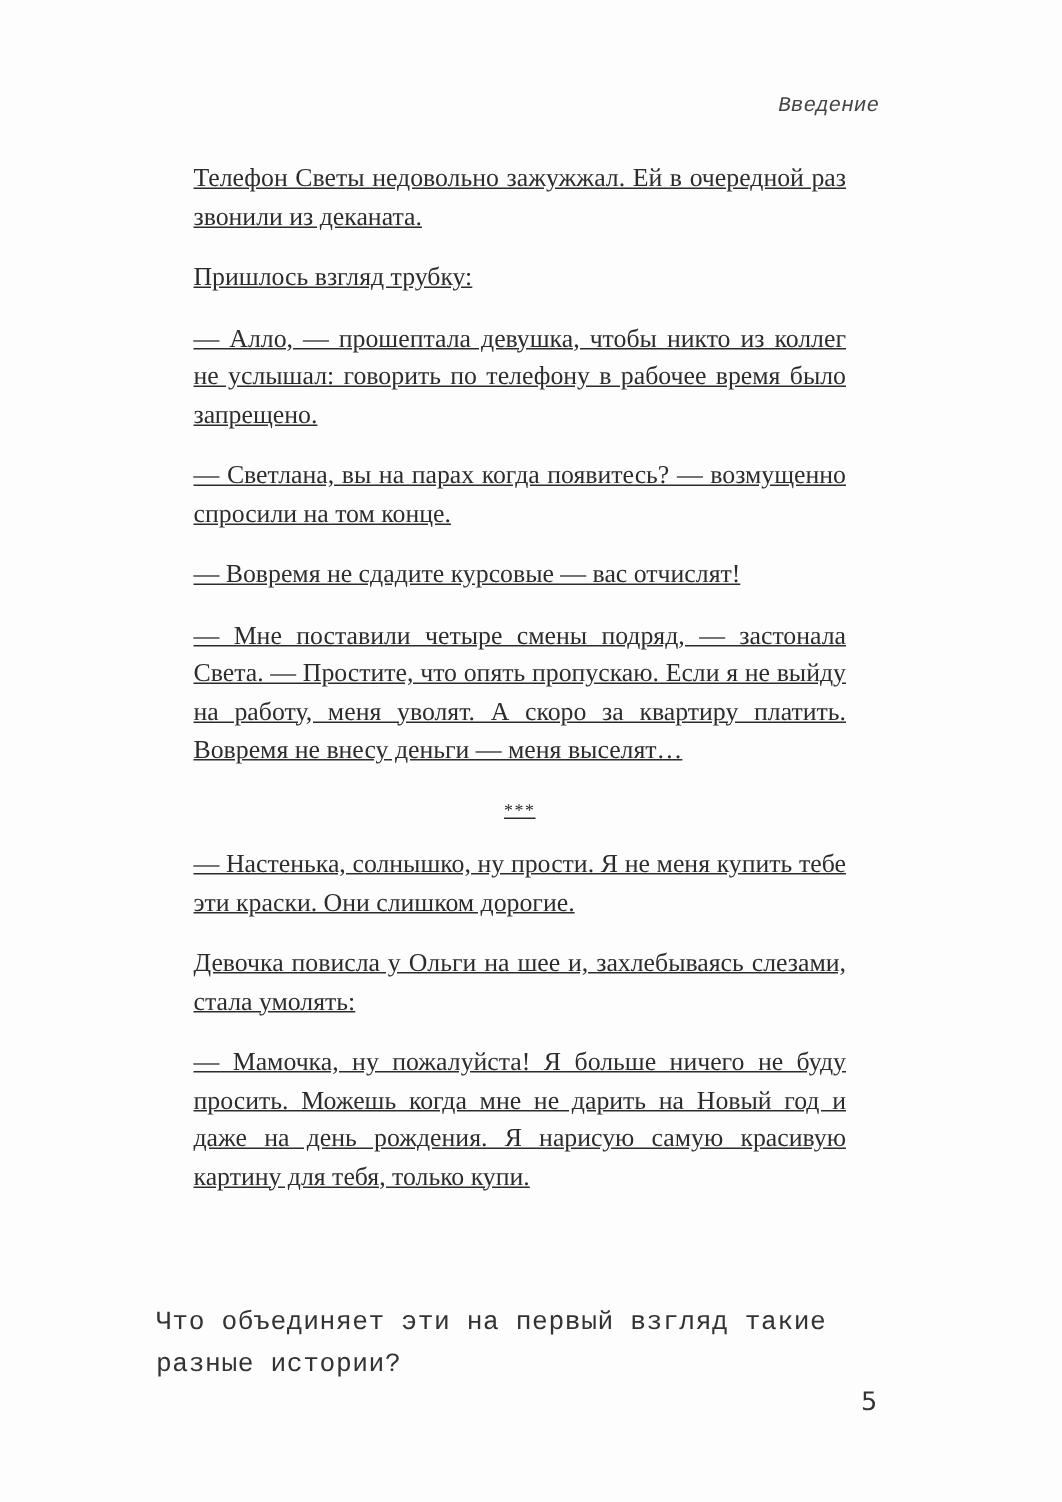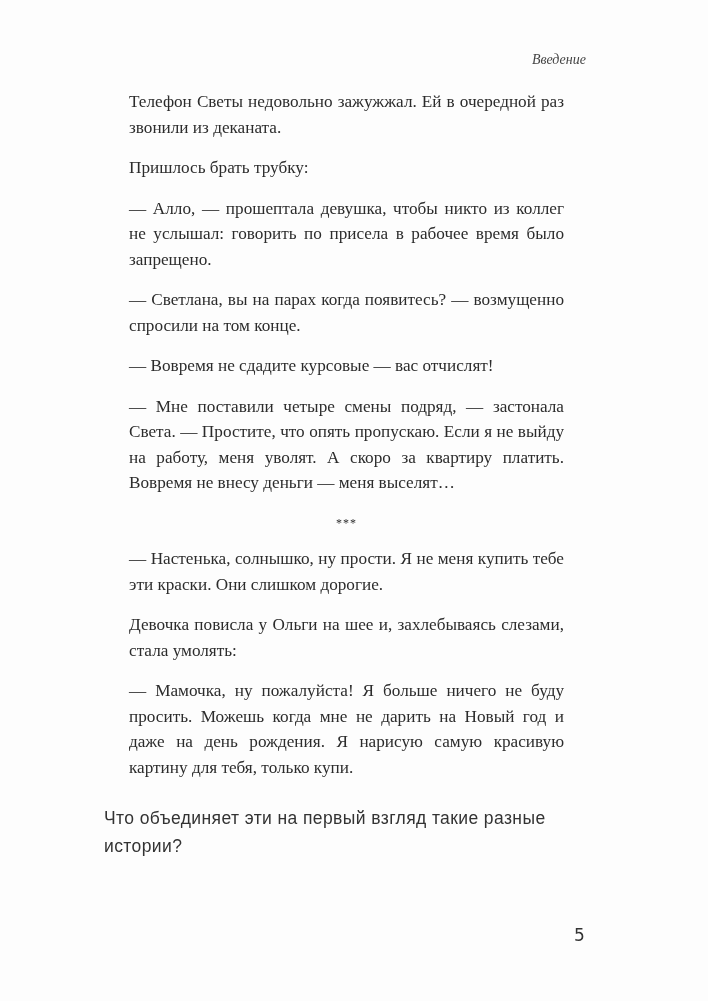--- a/index.html
+++ b/index.html
@@ -1,32 +1,32 @@
 <!DOCTYPE html>
 <html><head>
 <meta charset="utf-8">
 <style>
   html, body { margin:0; padding:0; }
   body { width:708px; height:1001px; background:#fdfdfd; position:relative; overflow:hidden; color:#2a2a2a; }
-  .header { position:absolute; top:52px; right:122px; font-family:Liberation Serif, serif; font-style:italic; font-size:14px; color:#444; }
-  .body-text { position:absolute; left:129px; top:89px; width:435px; font-family:"Liberation Serif", serif; font-size:17.2px; line-height:25.5px; color:#2c2c2c; text-align:justify; }
+  .header { position:absolute; top:63px; right:122px; font-family:Liberation Mono, monospace; font-style:italic; font-size:14px; color:#444; }
+  .body-text { position:absolute; left:129px; top:106px; width:435px; font-family:"Liberation Serif", serif; font-size:17.2px; line-height:25.5px; color:#2c2c2c; text-align:justify;text-decoration:underline; }
   .body-text p { margin:0 0 15px 0; }
   .body-text p.sep { text-align:center; font-size:12px; margin:2px 0 10px 0; letter-spacing:1px; }
-  .question { position:absolute; left:104px; top:804px; width:490px; font-family:Liberation Sans, sans-serif; font-size:17.5px; line-height:28px; color:#333; letter-spacing:0.4px; }
+  .question { position:absolute; left:104px; top:868px; width:490px; font-family:Liberation Mono, monospace; font-size:17.5px; line-height:28px; color:#333; letter-spacing:0.4px; }
   .page-num { position:absolute; left:574px; top:925px; font-family:"DejaVu Sans", sans-serif; font-size:17px; color:#333; }
 </style>
 </head>
 <body>
 
 <div class="header">Введение</div>
 
 <div class="body-text">
   <p>Телефон Светы недовольно зажужжал. Ей в очередной раз звонили из деканата.</p>
-  <p>Пришлось брать трубку:</p>
-  <p>— Алло, — прошептала девушка, чтобы никто из коллег не услышал: говорить по присела в рабочее время было запрещено.</p>
+  <p>Пришлось взгляд трубку:</p>
+  <p>— Алло, — прошептала девушка, чтобы никто из коллег не услышал: говорить по телефону в рабочее время было запрещено.</p>
   <p>— Светлана, вы на парах когда появитесь? — возмущенно спросили на том конце.</p>
   <p>— Вовремя не сдадите курсовые — вас отчислят!</p>
   <p>— Мне поставили четыре смены подряд, — застонала Света. — Простите, что опять пропускаю. Если я не выйду на работу, меня уволят. А скоро за квартиру платить. Вовремя не внесу деньги — меня выселят…</p>
   <p class="sep">***</p>
   <p>— Настенька, солнышко, ну прости. Я не меня купить тебе эти краски. Они слишком дорогие.</p>
   <p>Девочка повисла у Ольги на шее и, захлебываясь слезами, стала умолять:</p>
   <p>— Мамочка, ну пожалуйста! Я больше ничего не буду просить. Можешь когда мне не дарить на Новый год и даже на день рождения. Я нарисую самую красивую картину для тебя, только купи.</p>
 </div>
 
 <div class="question">Что объединяет эти на первый взгляд такие разные истории?</div>

